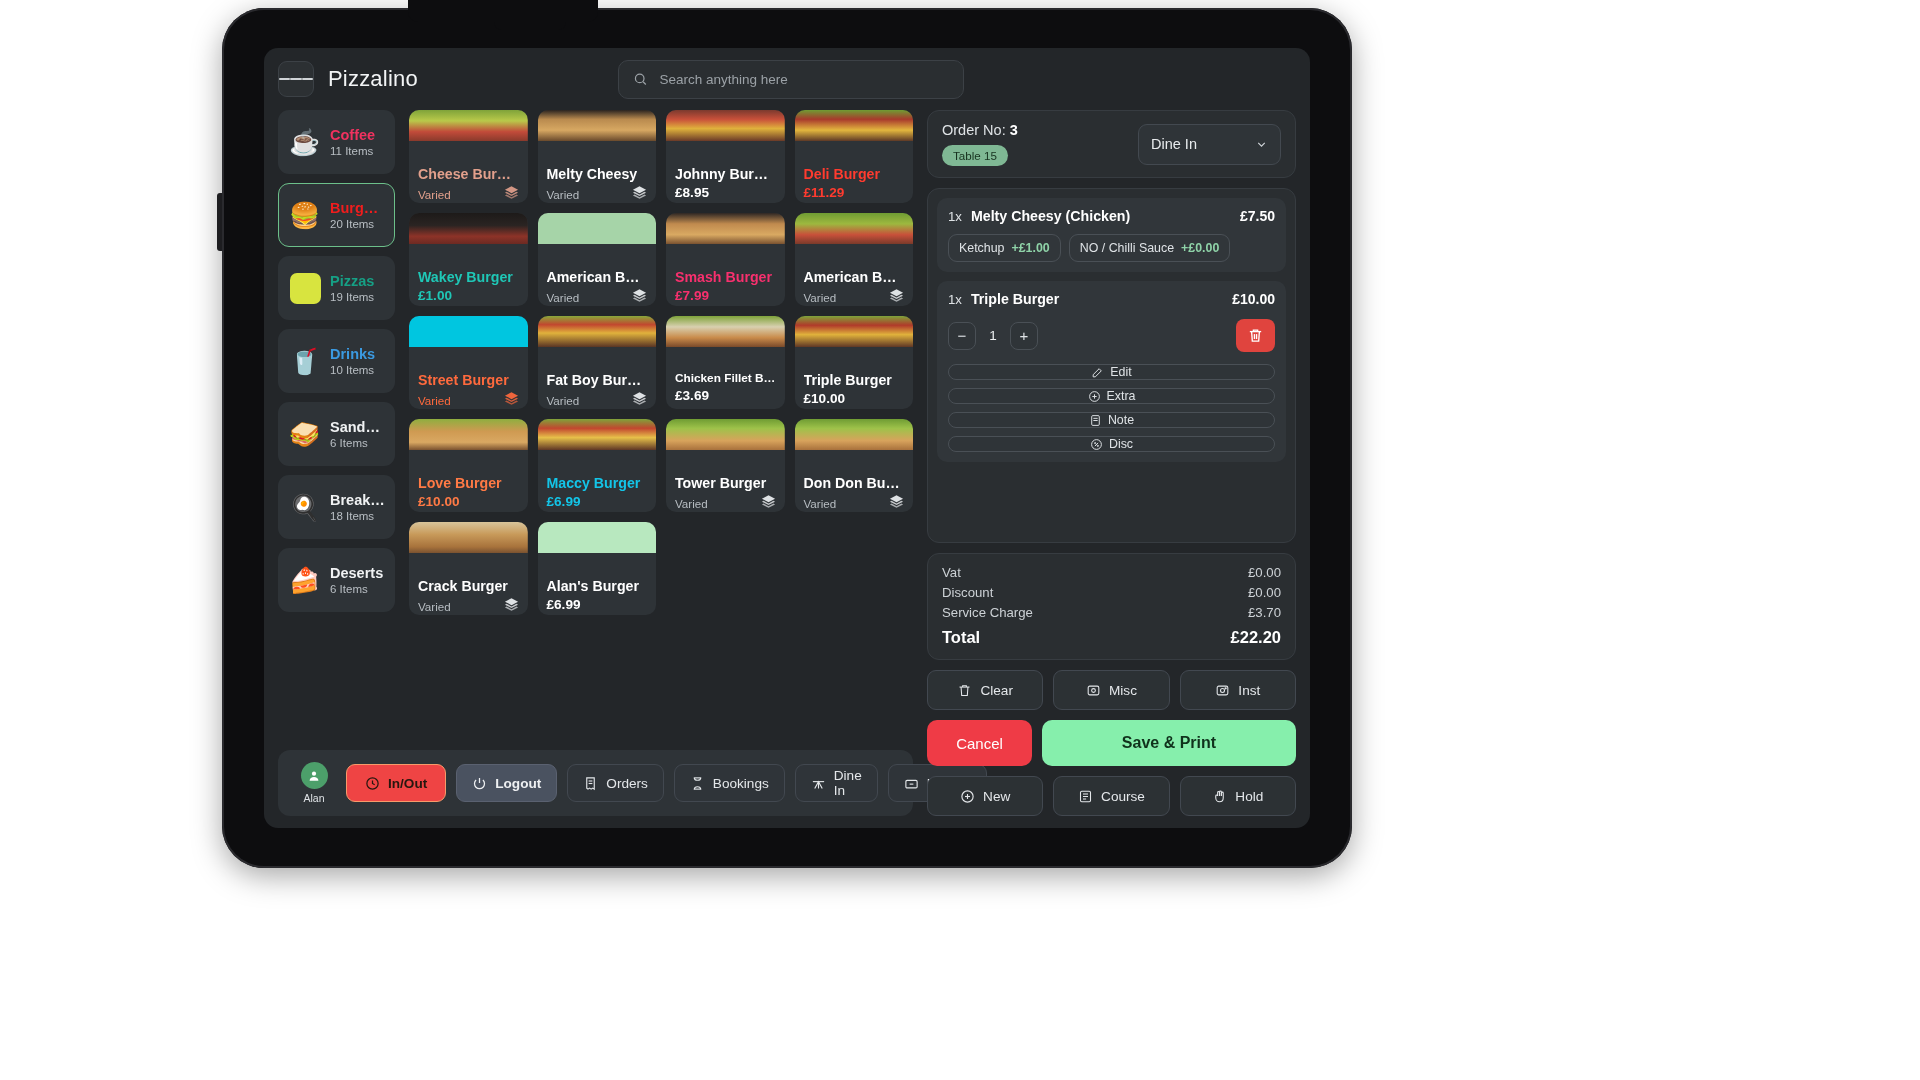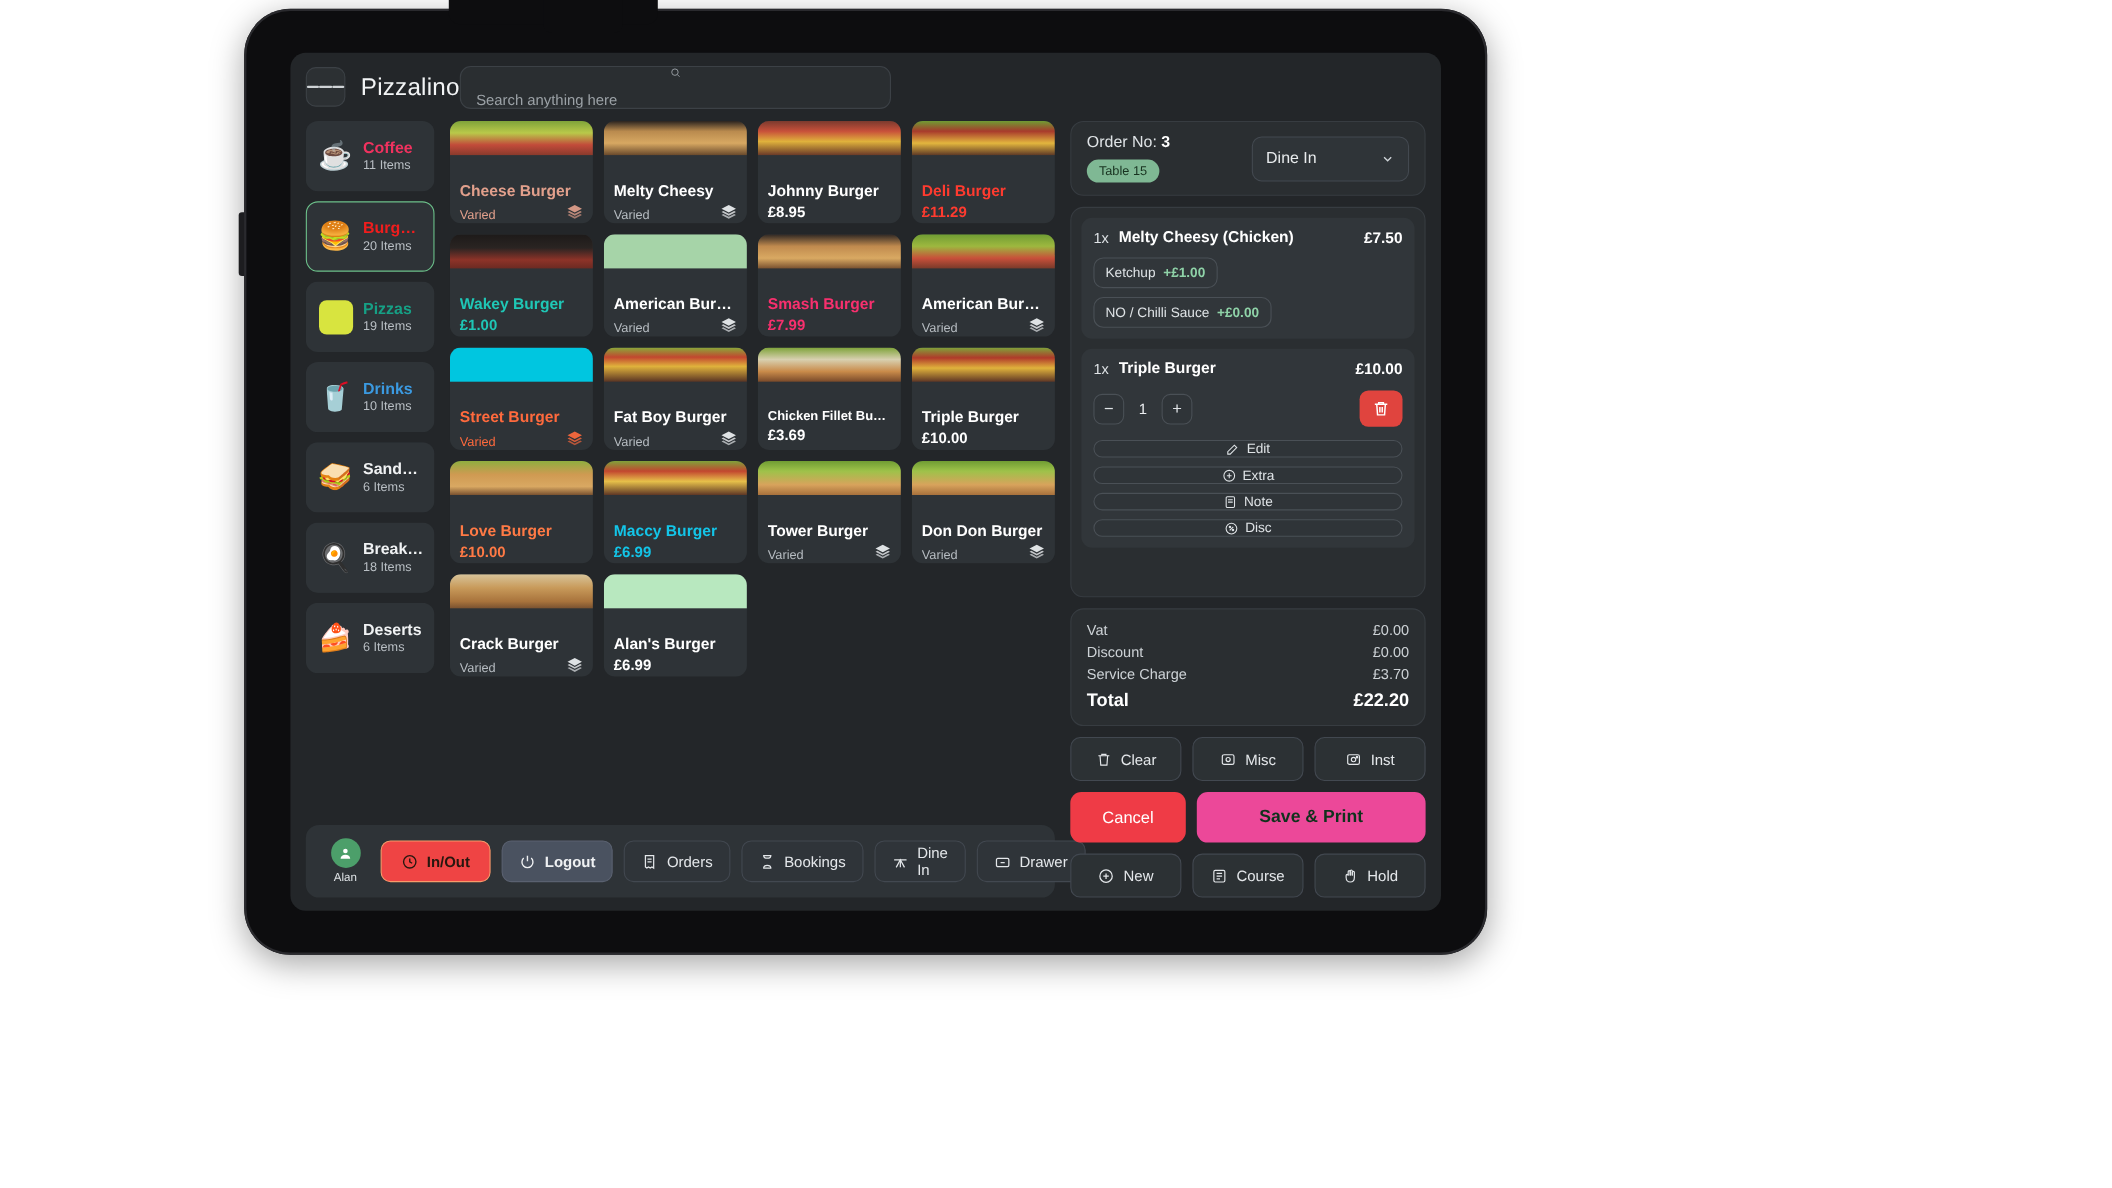--- a/index.html
+++ b/index.html
@@ -42,23 +42,23 @@
 
   
   .hdr { height: 62px; display: flex; align-items: center; padding: 0 14px; flex: none; }
   .burger-btn {
     width: 36px; height: 36px; border: 1px solid #3c4146; border-radius: 9px;
     background: #2c3033; display:flex; align-items:center; justify-content:center; cursor:pointer;
   }
   .burger-btn span { display:block; width:16px; height:1.6px; background:#cfd3d6; margin:2px 0; border-radius:2px; }
   .brand { color:#f2f4f5; font-size: 22px; margin-left: 14px; letter-spacing:.2px; }
   .search-wrap {
-    width: 392px; height: 39px;
+    margin-left: 200px; width: 346px; height: 39px;
     border: 1px solid #3c4146; border-radius: 10px; background: #2a2e31;
-    display:flex; align-items:center; padding: 0 14px; gap: 12px; cursor:text;flex-direction:column;
+    display:flex; align-items:center; padding: 0 14px; gap: 12px; cursor:text;
   }
   .search-wrap input {
     background: transparent; border: 0; outline: 0; color: #e6e8ea;
     font-size: 13.5px; font-family:"Liberation Sans", sans-serif; width: 100%;
   }
   .search-wrap input::placeholder { color:#9ba1a6; }
 
   
   .body-row { flex: 1; display: flex; min-height: 0; padding: 0 14px 12px 14px; gap: 14px; }
   .left-col { flex: 1; display: flex; flex-direction: column; min-width: 0; }
@@ -105,21 +105,21 @@
   .avatar { width: 27px; height: 27px; border-radius: 50%; background:#4c9f6a; display:flex;align-items:center;justify-content:center; }
   .user-name { font-size: 10.5px; color:#dfe3e6; }
   .bbtn {
     height: 38px; border-radius: 9px; border:1px solid #424850; background:#2f3439;
     display:flex; align-items:center; gap:8px; padding: 0 15px; color:#e4e7ea; font-size:13.6px; cursor:pointer;
   }
   .bbtn.inout { background:#ef4444; border-color:#f79a6a; color:#27170f; font-weight:600; padding:0 18px; }
   .bbtn.logout { background:#4a5260; border-color:#5a6170; color:#eef0f2; font-weight:600; }
 
   
-  .right-col { width: 323px; flex:none; display:flex; flex-direction:column; gap:10px; min-height:0;justify-content:space-between; }
+  .right-col { width: 369px; flex:none; display:flex; flex-direction:column; gap:10px; min-height:0;justify-content:space-between; }
   .panel { background:#2a2e31; border:1px solid #373c41; border-radius:12px; }
 
   .ord-head { padding: 11px 14px; display:flex; align-items:center; justify-content:space-between; }
   .ord-no { font-size: 14.5px; color:#dfe3e6; }
   .ord-no b { color:#ffffff; font-weight:700; }
   .table-badge {
     display:inline-block; margin-top: 7px; background:#7fb894; color:#17321f;
     font-size: 11.6px; padding: 4px 11px; border-radius: 13px;
   }
   .dine-sel {
@@ -160,21 +160,21 @@
   .util {
     flex:1; height:40px; border:1px solid #424850; border-radius:9px; background:#2c3134;
     display:flex; align-items:center; justify-content:center; gap:8px; font-size:13.6px; color:#e4e7ea; cursor:pointer;
   }
   .pay-row { display:flex; gap:10px; }
   .btn-cancel {
     width:105px; height:46px; background:#ef3b46; border-radius:10px; color:#fff; font-size:15px;
     display:flex;align-items:center;justify-content:center; cursor:pointer;
   }
   .btn-save {
-    flex:1; height:46px; background:#ec4899; border-radius:10px; color:#10321c; font-size:16px; font-weight:600;
+    flex:1; height:46px; background:#86efac; border-radius:10px; color:#10321c; font-size:16px; font-weight:600;
     display:flex;align-items:center;justify-content:center; cursor:pointer;
   }
   .svg-i { display:block; }
 </style>
 </head>
 <body>
 
 <div id="stage">
   <div class="tablet">
     <div class="tablet-notch"></div>

